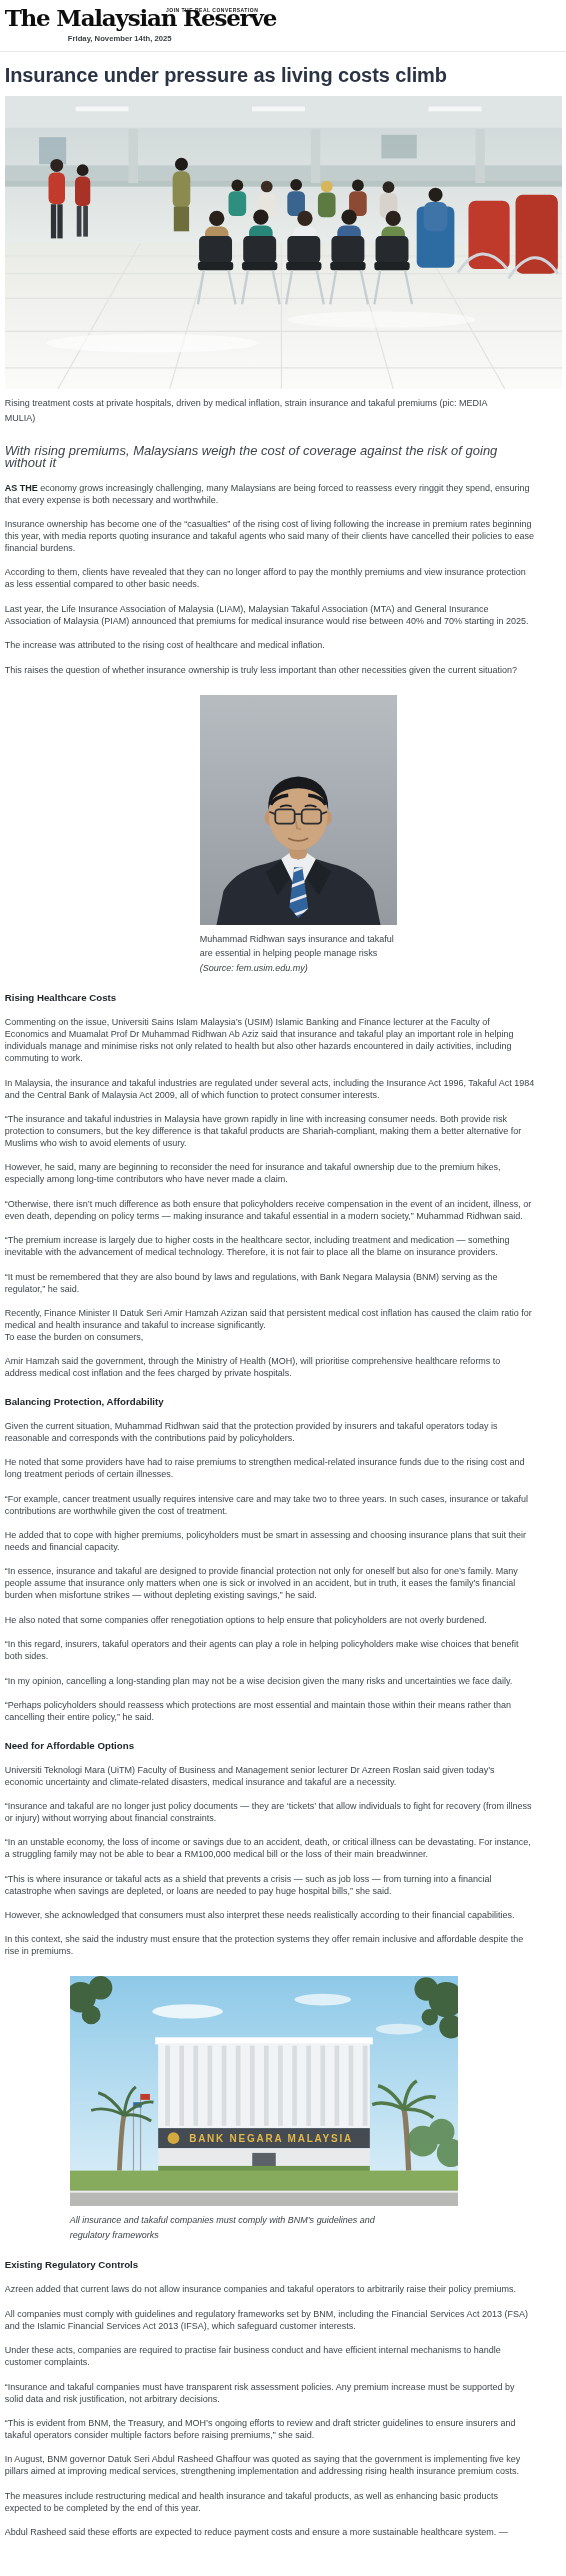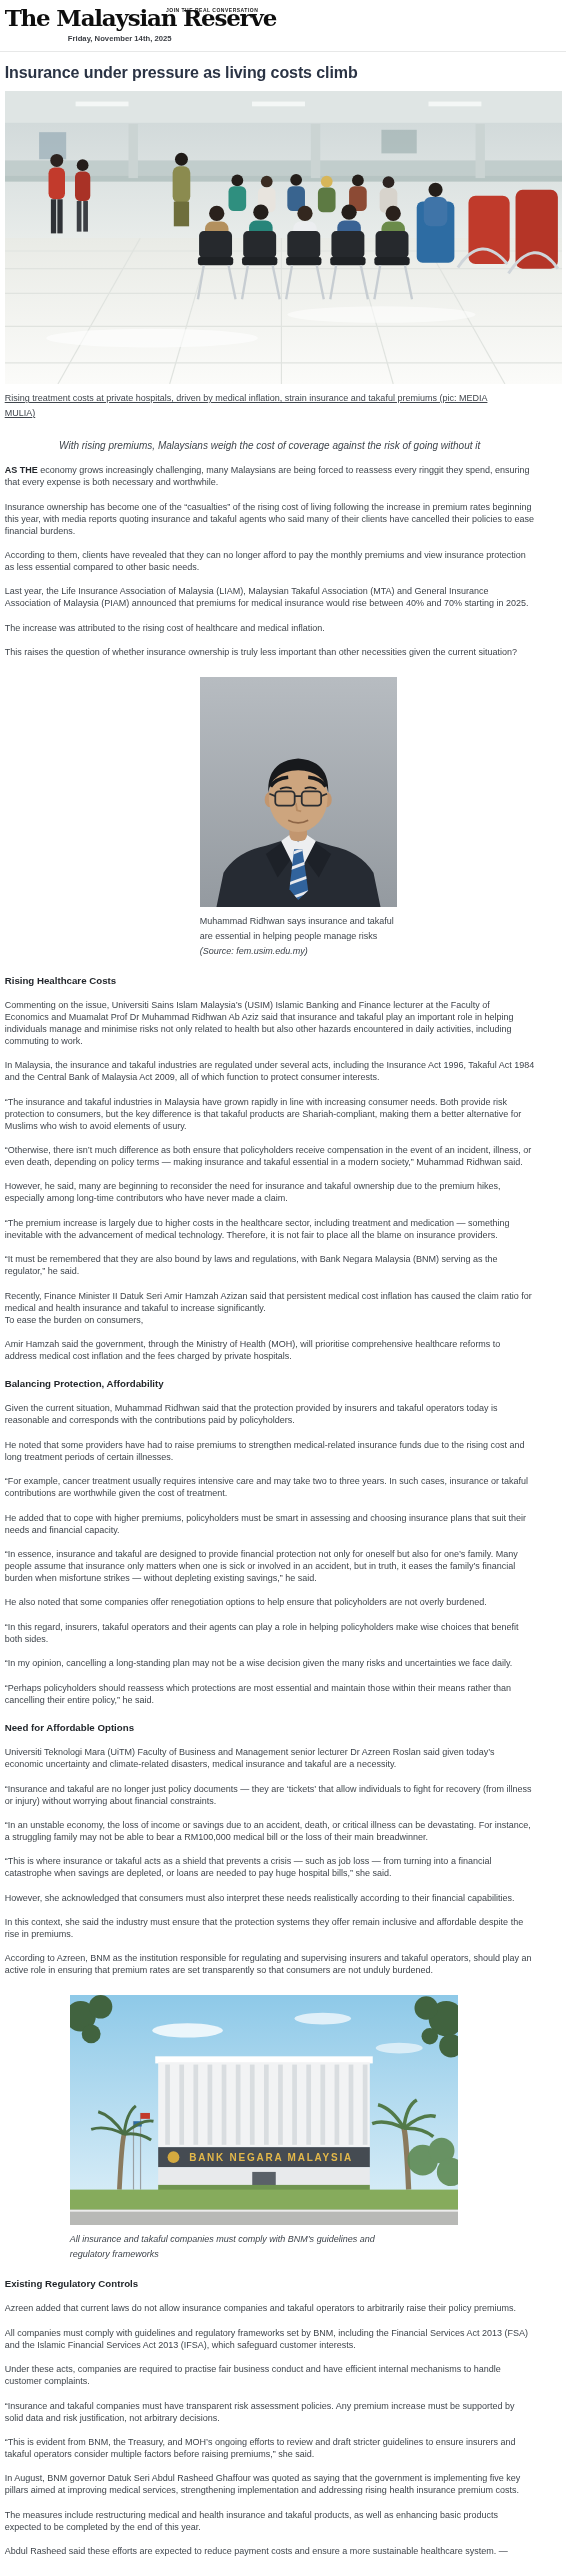--- a/index.html
+++ b/index.html
@@ -6,27 +6,27 @@
   body{width:567px;font-family:"Liberation Sans",sans-serif;color:#3f454c;-webkit-font-smoothing:antialiased;}
   .page{width:567px;background:#fff;}
   
   .mast{position:relative;padding:5.9px 4.7px 0 4.7px;}
   .mast-logo{font-family:"DejaVu Serif",serif;font-weight:700;font-size:23px;line-height:1.05;letter-spacing:-1.2px;color:#0e0e0e;white-space:nowrap;cursor:pointer;}
   .mast-tag{position:absolute;left:166px;top:6.5px;font-size:5px;font-weight:700;letter-spacing:0.5px;color:#1a1a1a;}
   .mast-date{width:230px;text-align:center;font-size:7.7px;color:#3d4046;margin-top:4.1px;font-weight:bold;}
   .rule{border:0;border-top:0.6px solid #e7e8e8;margin:8.2px 0 0 0;}
   
   main{padding:0 4.7px 21px 4.7px;}
-  h1{margin:10.6px 0 8.2px 0;font-size:16px;line-height:1.25;font-weight:600;color:#2b3445;letter-spacing:-0.1px;}
+  h1{margin:10.6px 0 8.2px 0;font-size:20px;line-height:1.25;font-weight:600;color:#2b3445;letter-spacing:-0.1px;}
   figure{margin:0;}
   .photo{display:block;background:#dfe3e2;}
-  .hero-fig{margin:3.5px 0 0 0;text-decoration:underline;}
+  .hero-fig{margin:3.5px 0 0 0;}
   .hero-box{width:557px;height:293px;}
   figcaption{font-size:9px;line-height:14.7px;color:#3f454c;margin-top:7px;max-width:494px;}
-  .lede{font-style:italic;margin:19px 0 11.8px 0;font-size:10px;line-height:12.4px;max-width:530px;text-align:center;}
+  .lede{font-style:italic;margin:19px 0 11.8px 0;font-size:13px;line-height:12.4px;max-width:530px;}
   p.bodyp{margin:12.4px 0;font-size:9px;line-height:12px;color:#3f454c;max-width:530px;}
   p.bodyp strong.leadin{color:#23272c;}
   h2{font-size:9.7px;font-weight:700;color:#23272c;margin:16.5px 0 13px 0;}
   .portrait-fig{width:197px;margin:19px 0 11.8px 159px;padding-left:36px;}
   .portrait-box{width:197px;height:230px;}
   .portrait-fig figcaption{max-width:197px;}
   .bnm-fig{width:320px;margin:19px 0 11.8px 65px;}
   .bnm-box{width:388px;height:230px;}
   .bnm-fig figcaption{max-width:388px;font-style:italic;}
   svg{display:block;}
@@ -236,22 +236,22 @@
           <path d="M150 243 Q167 252 184 243" stroke="#8e6647" stroke-width="3" fill="none"></path>
         </svg>
       </div>
       <figcaption><span>Muhammad Ridhwan says insurance and takaful are essential in helping people manage risks </span><em>(Source: fem.usim.edu.my)</em></figcaption>
     </figure>
 
     <h2>Rising Healthcare Costs</h2>
     <p class="bodyp">Commenting on the issue, Universiti Sains Islam Malaysia’s (USIM) Islamic Banking and Finance lecturer at the Faculty of Economics and Muamalat Prof Dr Muhammad Ridhwan Ab Aziz said that insurance and takaful play an important role in helping individuals manage and minimise risks not only related to health but also other hazards encountered in daily activities, including commuting to work.</p>
     <p class="bodyp">In Malaysia, the insurance and takaful industries are regulated under several acts, including the Insurance Act 1996, Takaful Act 1984 and the Central Bank of Malaysia Act 2009, all of which function to protect consumer interests.</p>
     <p class="bodyp">“The insurance and takaful industries in Malaysia have grown rapidly in line with increasing consumer needs. Both provide risk protection to consumers, but the key difference is that takaful products are Shariah-compliant, making them a better alternative for Muslims who wish to avoid elements of usury.</p>
+    <p class="bodyp">However, he said, many are beginning to reconsider the need for insurance and takaful ownership due to the premium hikes, especially among long-time contributors who have never made a claim.</p>
     <p class="bodyp">“Otherwise, there isn’t much difference as both ensure that policyholders receive compensation in the event of an incident, illness, or even death, depending on policy terms — making insurance and takaful essential in a modern society,” Muhammad Ridhwan said.</p>
-    <p class="bodyp">However, he said, many are beginning to reconsider the need for insurance and takaful ownership due to the premium hikes, especially among long-time contributors who have never made a claim.</p>
     <p class="bodyp">“The premium increase is largely due to higher costs in the healthcare sector, including treatment and medication — something inevitable with the advancement of medical technology. Therefore, it is not fair to place all the blame on insurance providers.</p>
     <p class="bodyp">“It must be remembered that they are also bound by laws and regulations, with Bank Negara Malaysia (BNM) serving as the regulator,” he said.</p>
     <p class="bodyp"><span>Recently, Finance Minister II Datuk Seri Amir Hamzah Azizan said that persistent medical cost inflation has caused the claim ratio for medical and health insurance and takaful to increase significantly.</span><br><span>To ease the burden on consumers,</span></p>
     <p class="bodyp">Amir Hamzah said the government, through the Ministry of Health (MOH), will prioritise comprehensive healthcare reforms to address medical cost inflation and the fees charged by private hospitals.</p>
 
     <h2>Balancing Protection, Affordability</h2>
     <p class="bodyp">Given the current situation, Muhammad Ridhwan said that the protection provided by insurers and takaful operators today is reasonable and corresponds with the contributions paid by policyholders.</p>
     <p class="bodyp">He noted that some providers have had to raise premiums to strengthen medical-related insurance funds due to the rising cost and long treatment periods of certain illnesses.</p>
     <p class="bodyp">“For example, cancer treatment usually requires intensive care and may take two to three years. In such cases, insurance or takaful contributions are worthwhile given the cost of treatment.</p>
     <p class="bodyp">He added that to cope with higher premiums, policyholders must be smart in assessing and choosing insurance plans that suit their needs and financial capacity.</p>
@@ -261,21 +261,20 @@
     <p class="bodyp">“In my opinion, cancelling a long-standing plan may not be a wise decision given the many risks and uncertainties we face daily.</p>
     <p class="bodyp">“Perhaps policyholders should reassess which protections are most essential and maintain those within their means rather than cancelling their entire policy,” he said.</p>
 
     <h2>Need for Affordable Options</h2>
     <p class="bodyp">Universiti Teknologi Mara (UiTM) Faculty of Business and Management senior lecturer Dr Azreen Roslan said given today’s economic uncertainty and climate-related disasters, medical insurance and takaful are a necessity.</p>
     <p class="bodyp">“Insurance and takaful are no longer just policy documents — they are ‘tickets’ that allow individuals to fight for recovery (from illness or injury) without worrying about financial constraints.</p>
     <p class="bodyp">“In an unstable economy, the loss of income or savings due to an accident, death, or critical illness can be devastating. For instance, a struggling family may not be able to bear a RM100,000 medical bill or the loss of their main breadwinner.</p>
     <p class="bodyp">“This is where insurance or takaful acts as a shield that prevents a crisis — such as job loss — from turning into a financial catastrophe when savings are depleted, or loans are needed to pay huge hospital bills,” she said.</p>
     <p class="bodyp">However, she acknowledged that consumers must also interpret these needs realistically according to their financial capabilities.</p>
     <p class="bodyp">In this context, she said the industry must ensure that the protection systems they offer remain inclusive and affordable despite the rise in premiums.</p>
-    <p class="bodyp">According to Azreen, BNM as the institution responsible for regulating and supervising insurers and takaful operators, should play an active role in ensuring that premium rates are set transparently so that consumers are not unduly burdened.</p>
 
     <figure class="bnm-fig">
       <div class="photo bnm-box">
         <svg viewBox="0 0 660 390" width="388" height="230" preserveAspectRatio="none">
           <defs>
             <linearGradient id="gSky2" x1="0" y1="0" x2="0" y2="1">
               <stop offset="0" stop-color="#8ec9e8"></stop>
                 <stop offset="1" stop-color="#d6ecf7"></stop>
             </linearGradient>
           </defs>

